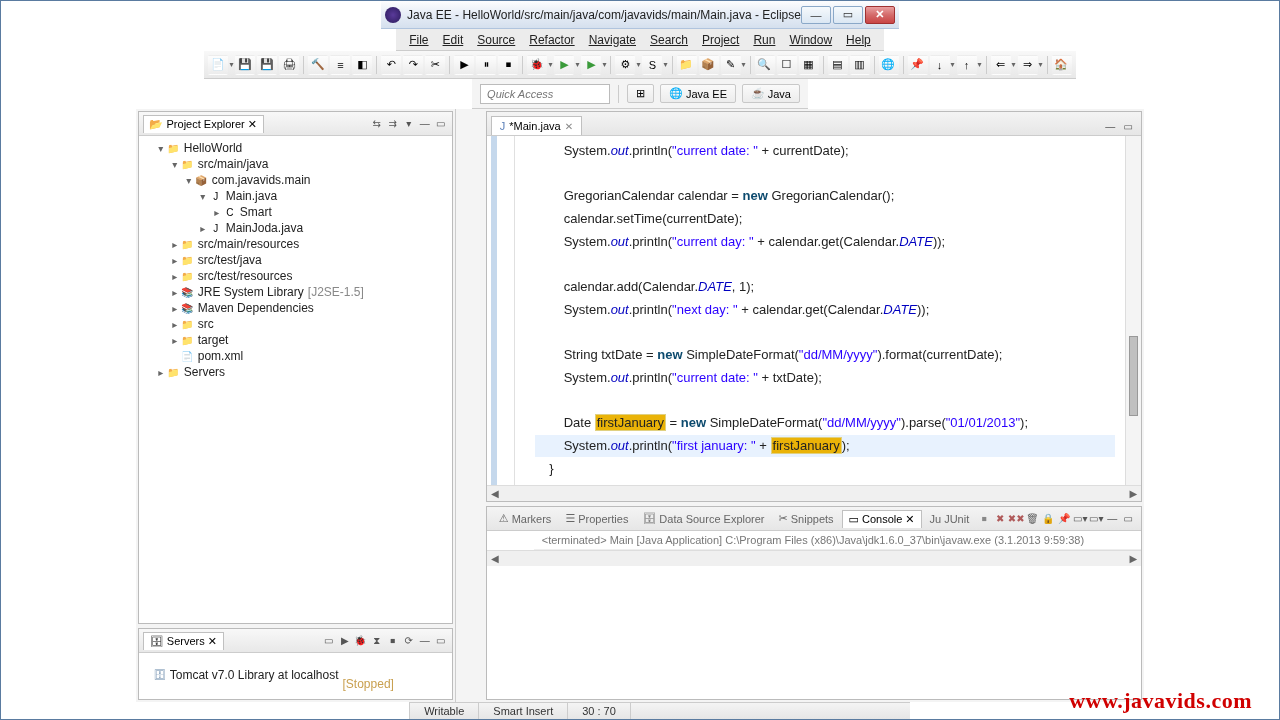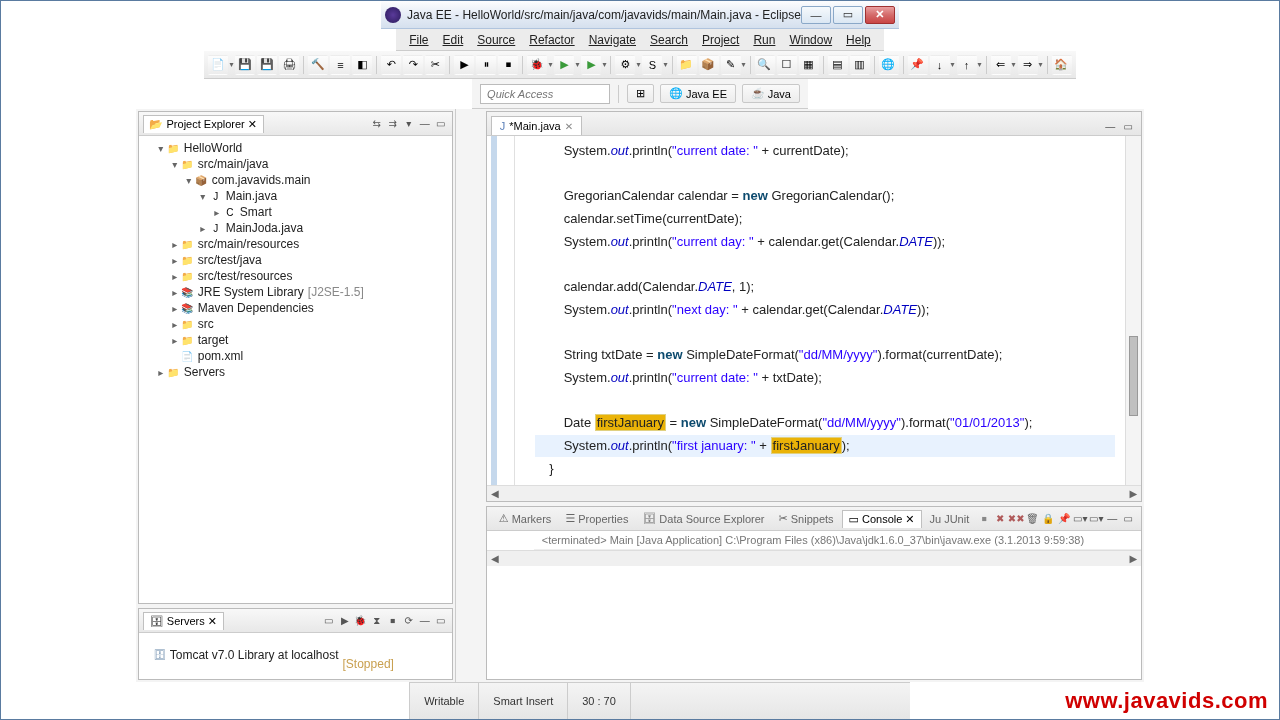--- a/index.html
+++ b/index.html
@@ -66,25 +66,25 @@
 .hscroll .arr { width:16px; display:inline-flex; align-items:center; justify-content:center; font-size:10px; color:#666; }
 
 .bottom-pane { height:196px; border:1px solid #bbb; margin:2px; background:#fff; display:flex; flex-direction:column; }
 .bottom-tabs { height:24px; background:linear-gradient(#f4f4f4,#e6e6e6); border-bottom:1px solid #ccc; display:flex; align-items:center; padding:0 6px; gap:2px; font-size:11px; }
 .bottom-tab { padding:2px 6px; color:#666; display:flex; align-items:center; gap:3px; }
 .bottom-tab.active { background:#fff; border:1px solid #c0c0c0; border-bottom:none; color:#000; }
 .bottom-tabs .actions { margin-left:auto; display:flex; gap:2px; }
 .term-line { font-size:11px; color:#777; padding:3px 8px; border-bottom:1px solid #eee;margin-left:47px; }
 .console-body { flex:1; font-family:Consolas,"Courier New",monospace; font-size:14px; line-height:22px; padding:4px 8px; color:#222; overflow:hidden; }
 
-.statusbar { height:37px; background:linear-gradient(#f4f4f4,#e6e6e6); border-top:1px solid #ccc; display:flex; align-items:center; font-size:11px; color:#333;margin-left:39px; }
+.statusbar { height:17px; background:linear-gradient(#f4f4f4,#e6e6e6); border-top:1px solid #ccc; display:flex; align-items:center; font-size:11px; color:#333;margin-left:39px; }
 .statusbar .cell { padding:0 14px; border-left:1px solid #ccc; height:100%; display:flex; align-items:center; }
 .statusbar .spacer { flex:1; }
 
-.watermark { position:absolute; right:12px; bottom:6px; color:#d00000; font-weight:bold; font-size:22px; font-family:Liberation Sans, sans-serif; letter-spacing:0.5px; }
+.watermark { position:absolute; right:28px; bottom:6px; color:#d00000; font-weight:bold; font-size:22px; font-family:Liberation Serif, serif; letter-spacing:0.5px; }
 
 .servers-pane { height:72px; }
 .proj-pane { flex:1; }
 .ico-srv { color:#6a8aaa; }
 </style>
 </head>
 <body>
 
 <div class="window">
   <div class="titlebar">
@@ -317,21 +317,21 @@
 <span>        GregorianCalendar calendar = </span><span class="kw">new</span><span> GregorianCalendar();</span>
 <span>        calendar.setTime(currentDate);</span>
 <span>        System.</span><span class="fld">out</span><span>.println(</span><span class="str">"current day: "</span><span> + calendar.get(Calendar.</span><span class="const">DATE</span><span>));</span>
 
 <span>        calendar.add(Calendar.</span><span class="const">DATE</span><span>, 1);</span>
 <span>        System.</span><span class="fld">out</span><span>.println(</span><span class="str">"next day: "</span><span> + calendar.get(Calendar.</span><span class="const">DATE</span><span>));</span>
 
 <span>        String txtDate = </span><span class="kw">new</span><span> SimpleDateFormat(</span><span class="str">"dd/MM/yyyy"</span><span>).format(currentDate);</span>
 <span>        System.</span><span class="fld">out</span><span>.println(</span><span class="str">"current date: "</span><span> + txtDate);</span>
 
-<span>        Date </span><span class="hl">firstJanuary</span><span> = </span><span class="kw">new</span><span> SimpleDateFormat(</span><span class="str">"dd/MM/yyyy"</span><span>).format(</span><span class="str">"01/01/2013"</span><span>);</span>
+<span>        Date </span><span class="hl">firstJanuary</span><span> = </span><span class="kw">new</span><span> SimpleDateFormat(</span><span class="str">"dd/MM/yyyy"</span><span>).parse(</span><span class="str">"01/01/2013"</span><span>);</span>
 <span class="cursor-line"><span>        System.</span><span class="fld">out</span><span>.println(</span><span class="str">"first january: "</span><span> + </span><span class="hl">firstJanuary</span><span>);</span></span>
 <span>    }</span></div>
           <div class="ov-ruler">
               <div class="ov-thumb"></div>
             </div>
         </div>
         <div class="hscroll">
           <span class="arr">◀</span>
             <span style="flex:1"></span>
             <span class="arr">▶</span>

